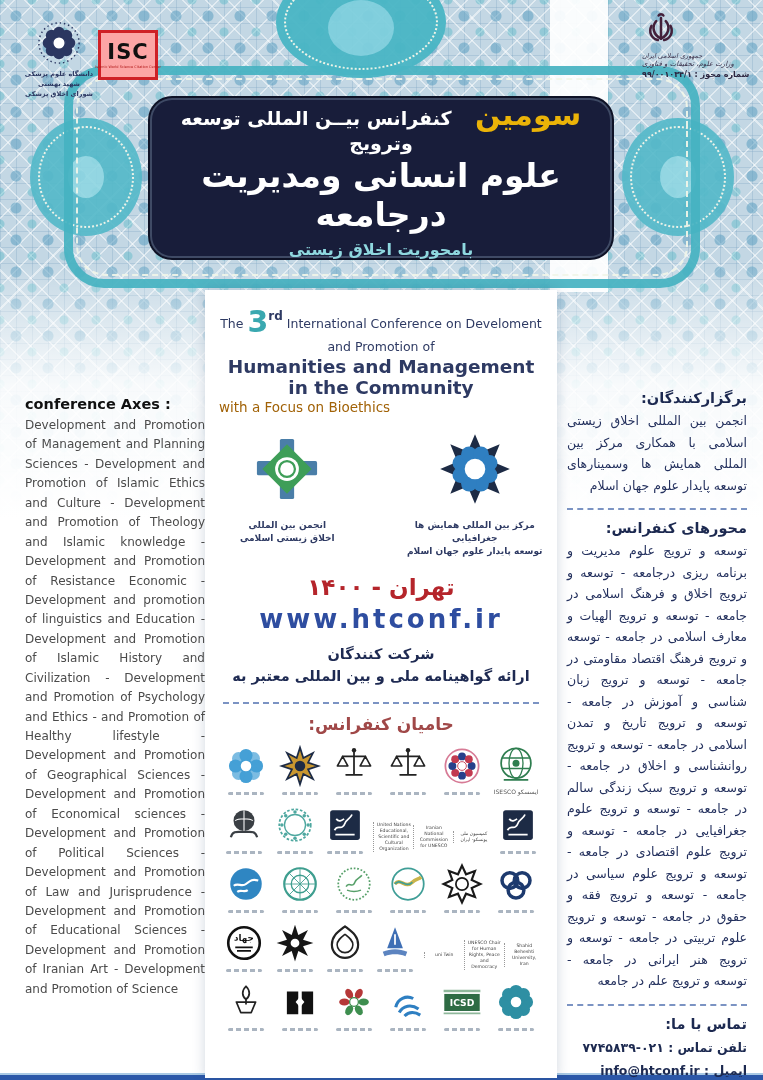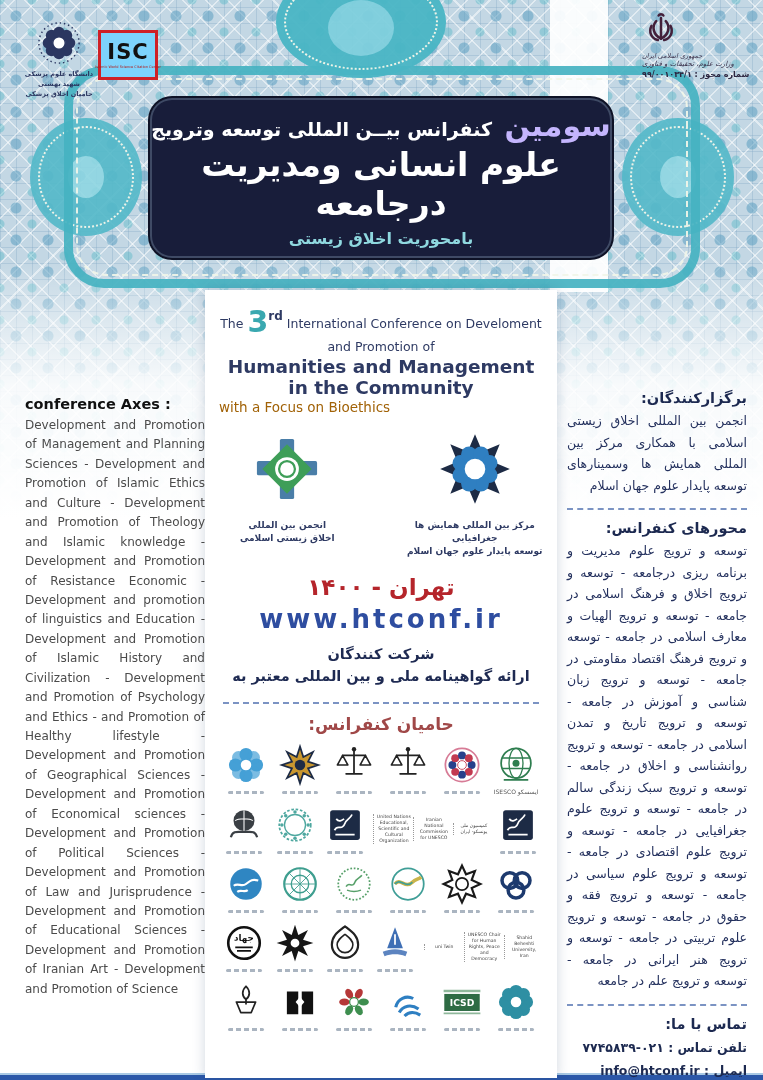--- a/index.html
+++ b/index.html
@@ -31,56 +31,56 @@
   .orn-top::after{content:"";position:absolute;inset:8px;border:2px dotted #f2f6e9;border-radius:50%;}
   .orn-top .inner{position:absolute;left:52px;top:34px;width:66px;height:56px;background:#7ecfdd;border-radius:50%;}
   .orn-side{position:absolute;top:118px;width:112px;height:118px;background:#53b9c9;border-radius:50%;opacity:.9;}
   .orn-side::after{content:"";position:absolute;inset:8px;border:2px dotted #f2f6e9;border-radius:50%;}
   .orn-side .dot{position:absolute;left:38px;top:38px;width:36px;height:42px;background:#8ed6e2;border-radius:50%;}
   .orn-left{left:30px;} .orn-right{left:622px;}
 
   
   .univ-logo{position:absolute;left:16px;top:20px;width:86px;text-align:center;color:#2b3660;}
   .univ-logo .cap{font-size:6.5px;line-height:1.5;font-weight:bold;}
-  .isc-logo{position:absolute;left:98px;top:30px;width:60px;height:50px;background:#7dd3fc;border:3px solid #cf2026;
+  .isc-logo{position:absolute;left:98px;top:30px;width:60px;height:50px;background:#fca5a5;border:3px solid #cf2026;
     display:flex;flex-direction:column;align-items:center;justify-content:center;}
   .isc-logo .big{font-size:21px;font-weight:900;color:#111;letter-spacing:1px;line-height:1;}
   .isc-logo .sub{font-size:3.5px;color:#b21a1a;margin-top:2px;white-space:nowrap;}
   .gov{position:absolute;left:642px;top:10px;width:116px;text-align:left;color:#39304a;}
   .gov .l1{font-size:6.5px;font-style:italic;}
   .gov .l2{font-size:7px;font-style:italic;}
   .gov .lic{font-size:8px;font-weight:bold;margin-top:2px;color:#2c2640;}
 
   
   .banner{position:absolute;left:150px;top:98px;width:462px;height:160px;background:#181d3a;border-radius:22px;
     box-shadow:0 0 0 2px #0e1226, inset 0 0 0 2px rgba(180,210,230,.25);
     display:flex;flex-direction:column;align-items:center;justify-content:center;z-index:3;text-align:center;}
   .banner .line1{color:#fff;font-weight:bold;font-size:19px;direction:rtl;}
-  .banner .line1 .hl{color:#c4b5fd;font-size:30px;font-weight:900;margin-left:6px;}
+  .banner .line1 .hl{color:#eab308;font-size:30px;font-weight:900;margin-left:17px;}
   .banner .line2{color:#fff;font-weight:900;font-size:33px;direction:rtl;margin-top:2px;letter-spacing:-1px;}
   .banner .line3{color:#8fd8df;font-weight:bold;font-size:16px;direction:rtl;margin-top:6px;}
 
   
   .center-panel{position:absolute;left:205px;top:290px;width:352px;height:788px;background:#fff;z-index:2;
     box-shadow:0 0 12px rgba(40,70,110,.22);padding:14px 14px 8px;text-align:center;}
   .eng .t1{font-size:12.5px;color:#2e3a63;}
   .eng .t1 .num{font-size:30px;color:#3aa8b0;font-weight:bold;vertical-align:-4px;}
   .eng .t1 .ord{font-size:12px;font-weight:bold;vertical-align:8px;}
   .eng .t2{font-size:18.5px;font-weight:900;color:#2e3a63;margin-top:2px;}
   .eng .t3{font-size:13.5px;color:#a16207;text-align:left;padding-right:10px;margin-top:1px;}
   .org-row{display:flex;justify-content:center;gap:51px;margin-top:16px;}
   .org-item{width:150px;}
   .org-item .cap{font-size:9px;color:#2e3a63;font-weight:bold;line-height:1.45;direction:rtl;margin-top:8px;}
   .city{font-size:23px;font-weight:900;color:#b5252b;direction:rtl;margin-top:16px;}
   .site{font-size:26px;font-weight:900;color:#2e4da0;letter-spacing:3px;margin-top:4px;}
   .cert{font-size:14.5px;font-weight:bold;color:#1e2a52;direction:rtl;line-height:1.5;margin-top:10px;}
   .dash{border-top:2px dashed #5b79b5;opacity:.8;margin:14px 4px 10px;}
   .sponsors-h{font-size:17px;font-weight:900;color:#a04848;direction:rtl;margin-top:2px;}
   .sp-grid{margin-top:10px;}
-  .sp-row{display:flex;justify-content:space-around;align-items:center;margin-bottom:9px;}
+  .sp-row{display:flex;justify-content:space-around;align-items:flex-end;margin-bottom:9px;}
   .sp-item{display:flex;flex-direction:column;align-items:center;width:50px;}
   .sp-item.wide{flex-direction:row;width:122px;align-items:center;gap:3px;}
   .sp-cap{font-size:6px;color:#555;direction:rtl;line-height:1.2;margin-top:2px;white-space:nowrap;}
   .sp-cap.sq{width:36px;height:3px;margin-top:5px;border-radius:2px;
     background:repeating-linear-gradient(90deg,#95a2b1 0 5px,transparent 5px 8px);opacity:.8;}
   .sp-texts{display:flex;align-items:center;}
   .sp-mini{font-size:4.6px;color:#444;width:40px;line-height:1.3;border-left:1px dotted #999;padding:0 2px;text-align:center;}
 
   .left-col{position:absolute;left:25px;top:396px;width:180px;z-index:2;text-align:left;}
   .left-col h3{font-size:14.5px;color:#111;margin:0 0 4px;}
@@ -124,21 +124,21 @@
           <circle cx="16.2" cy="31.8" r="6"></circle>
             <circle cx="13" cy="24" r="6"></circle>
             <circle cx="16.2" cy="16.2" r="6"></circle>
           <circle cx="24" cy="13" r="6"></circle>
             <circle cx="31.8" cy="16.2" r="6"></circle>
         </g>
         <circle cx="24" cy="24" r="6.5" fill="#fff" stroke="#2b3660" stroke-width="1.5"></circle>
       </svg>
     </span>
     <div class="cap">دانشگاه علوم پزشکی شهید بهشتی</div>
-    <div class="cap">حامیان اخلاق پزشکی</div>
+    <div class="cap">شورای اخلاق پزشکی</div>
   </div>
 
   <div class="isc-logo">
     <div class="big">ISC</div>
     <div class="sub">Islamic World Science Citation Center</div>
   </div>
 
   <div class="gov">
     <span>
       <svg viewBox="0 0 24 24" width="38" height="38" aria-hidden="true">

